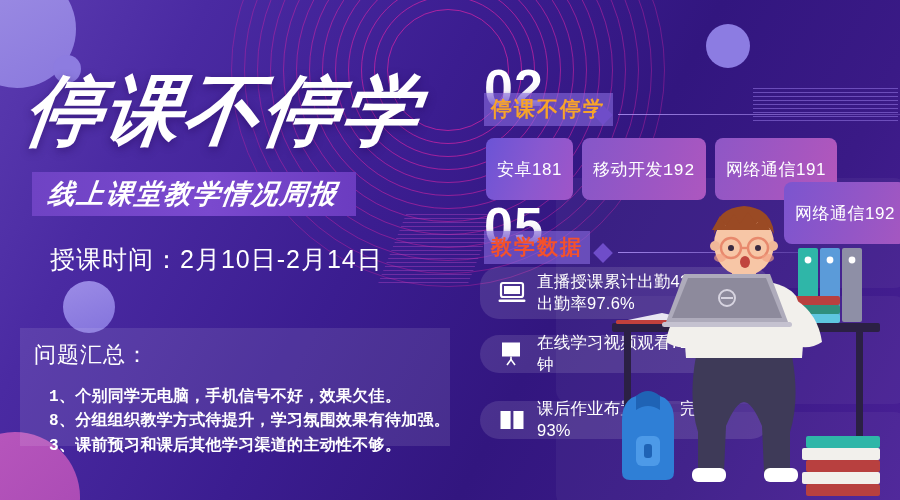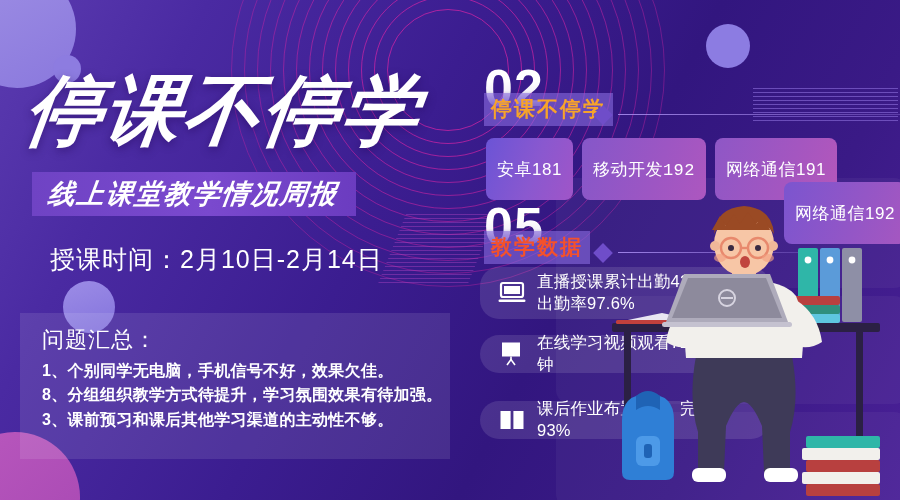--- a/index.html
+++ b/index.html
@@ -99,29 +99,29 @@
     font-size: 27px; font-weight: 700; color: #fff; letter-spacing: 2px;
     font-style: italic; transform: skewX(-7deg);
     white-space: nowrap;
   }
   .lecture-time {
     position: absolute; left: 50px; top: 235px;
     font-size: 25px; color: #ffffff; letter-spacing: 1px; white-space: nowrap; margin-top: 8px;
   }
 
   .issues-box {
-    position: absolute; left: 20px; top: 313px; width: 430px; height: 146px;
+    position: absolute; left: 20px; top: 328px; width: 430px; height: 118px;
     background: rgba(255,255,255,.10);
-    padding: 12px 0 0 22px;
+    padding: 12px 0 0 14px;
     box-sizing: border-box;
   }
   .issues-title {
     font-size: 22px; color: #fff; letter-spacing: 1px; margin-bottom: 4px;
   }
-  .issues-list { list-style: none; margin: 0; padding: 0; }
+  .issues-list { list-style: none; margin: 15px; padding: 0; font-family: Liberation Mono, monospace; }
   .issues-list li {
     font-size: 16px; color: #fff; font-weight: 700;
     line-height: 1.52; white-space: nowrap; letter-spacing: .3px;
   }
 
   
   .section { position: absolute; }
   .sec-num {
     position: absolute; left: 0; top: 0;
     font-size: 52px; font-weight: 700; line-height: 1;

